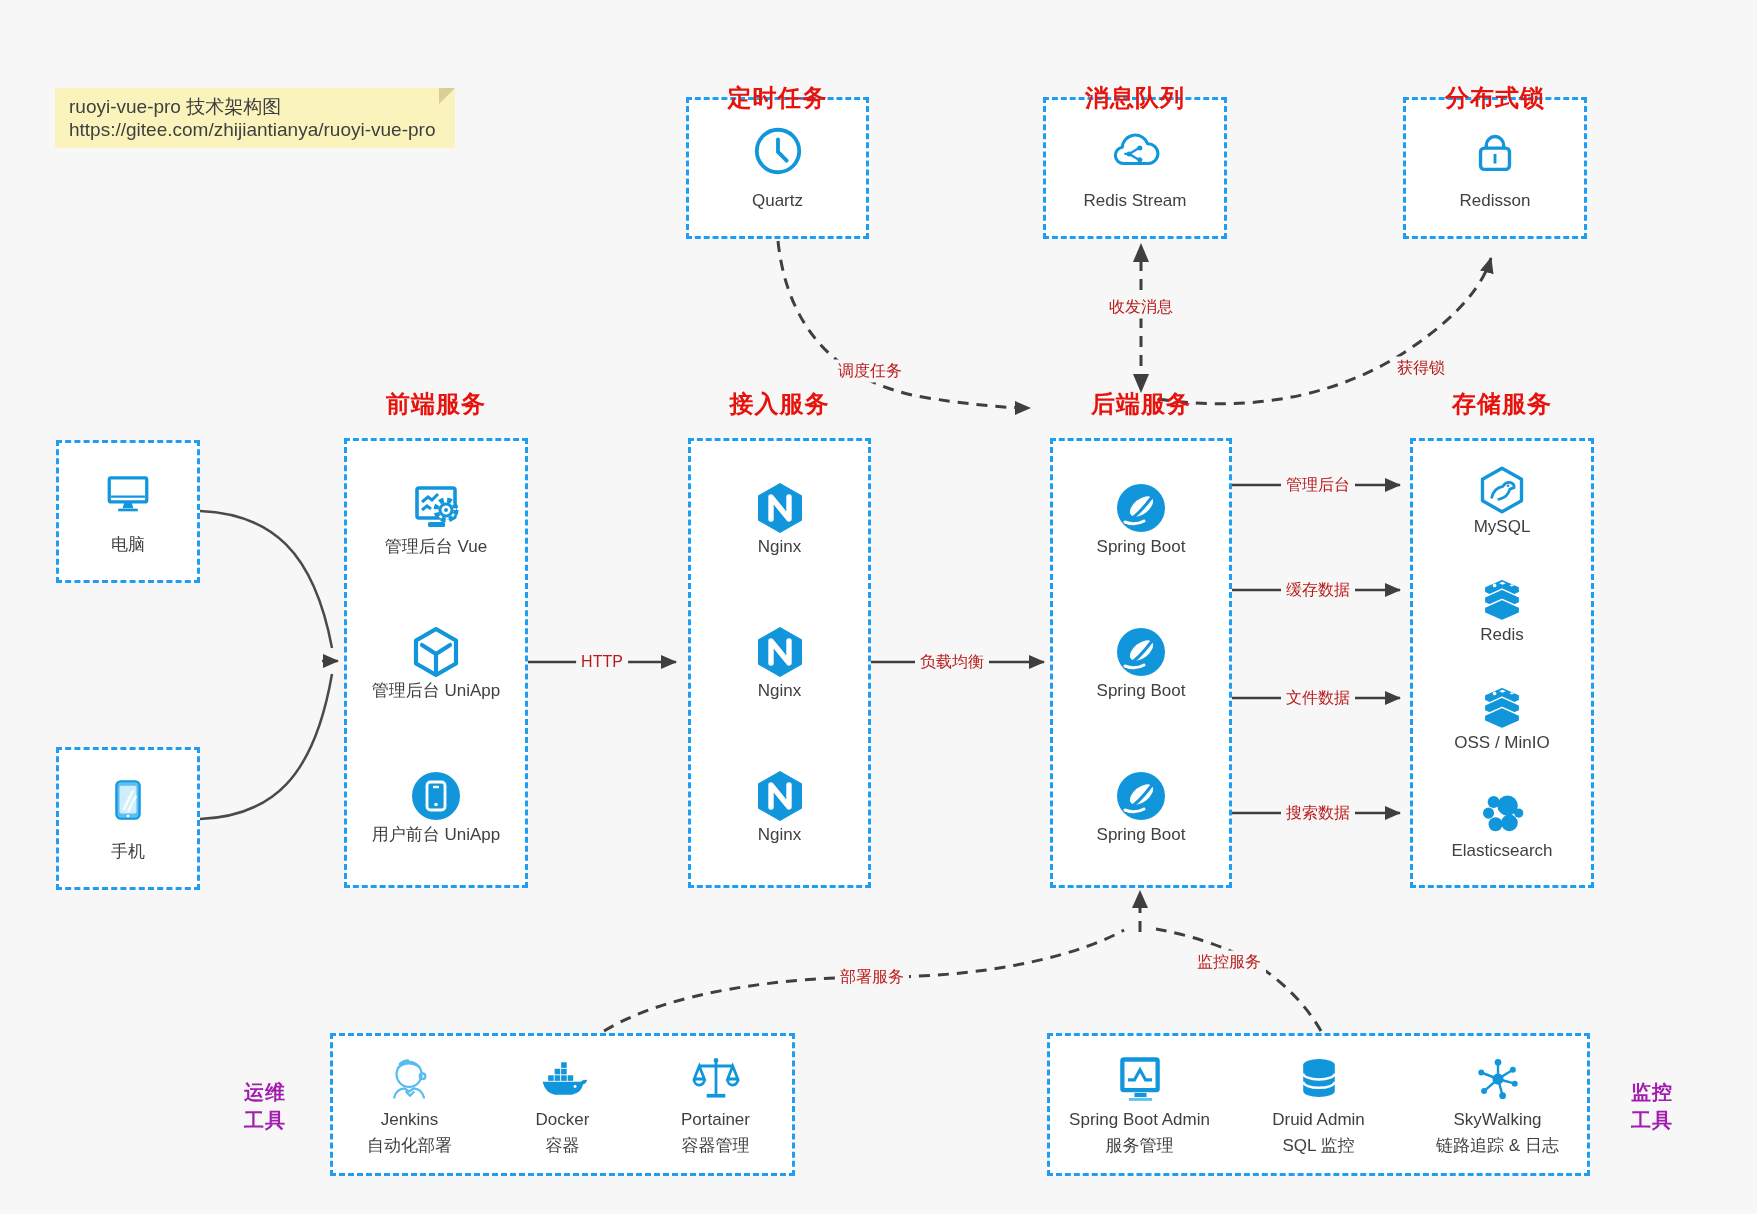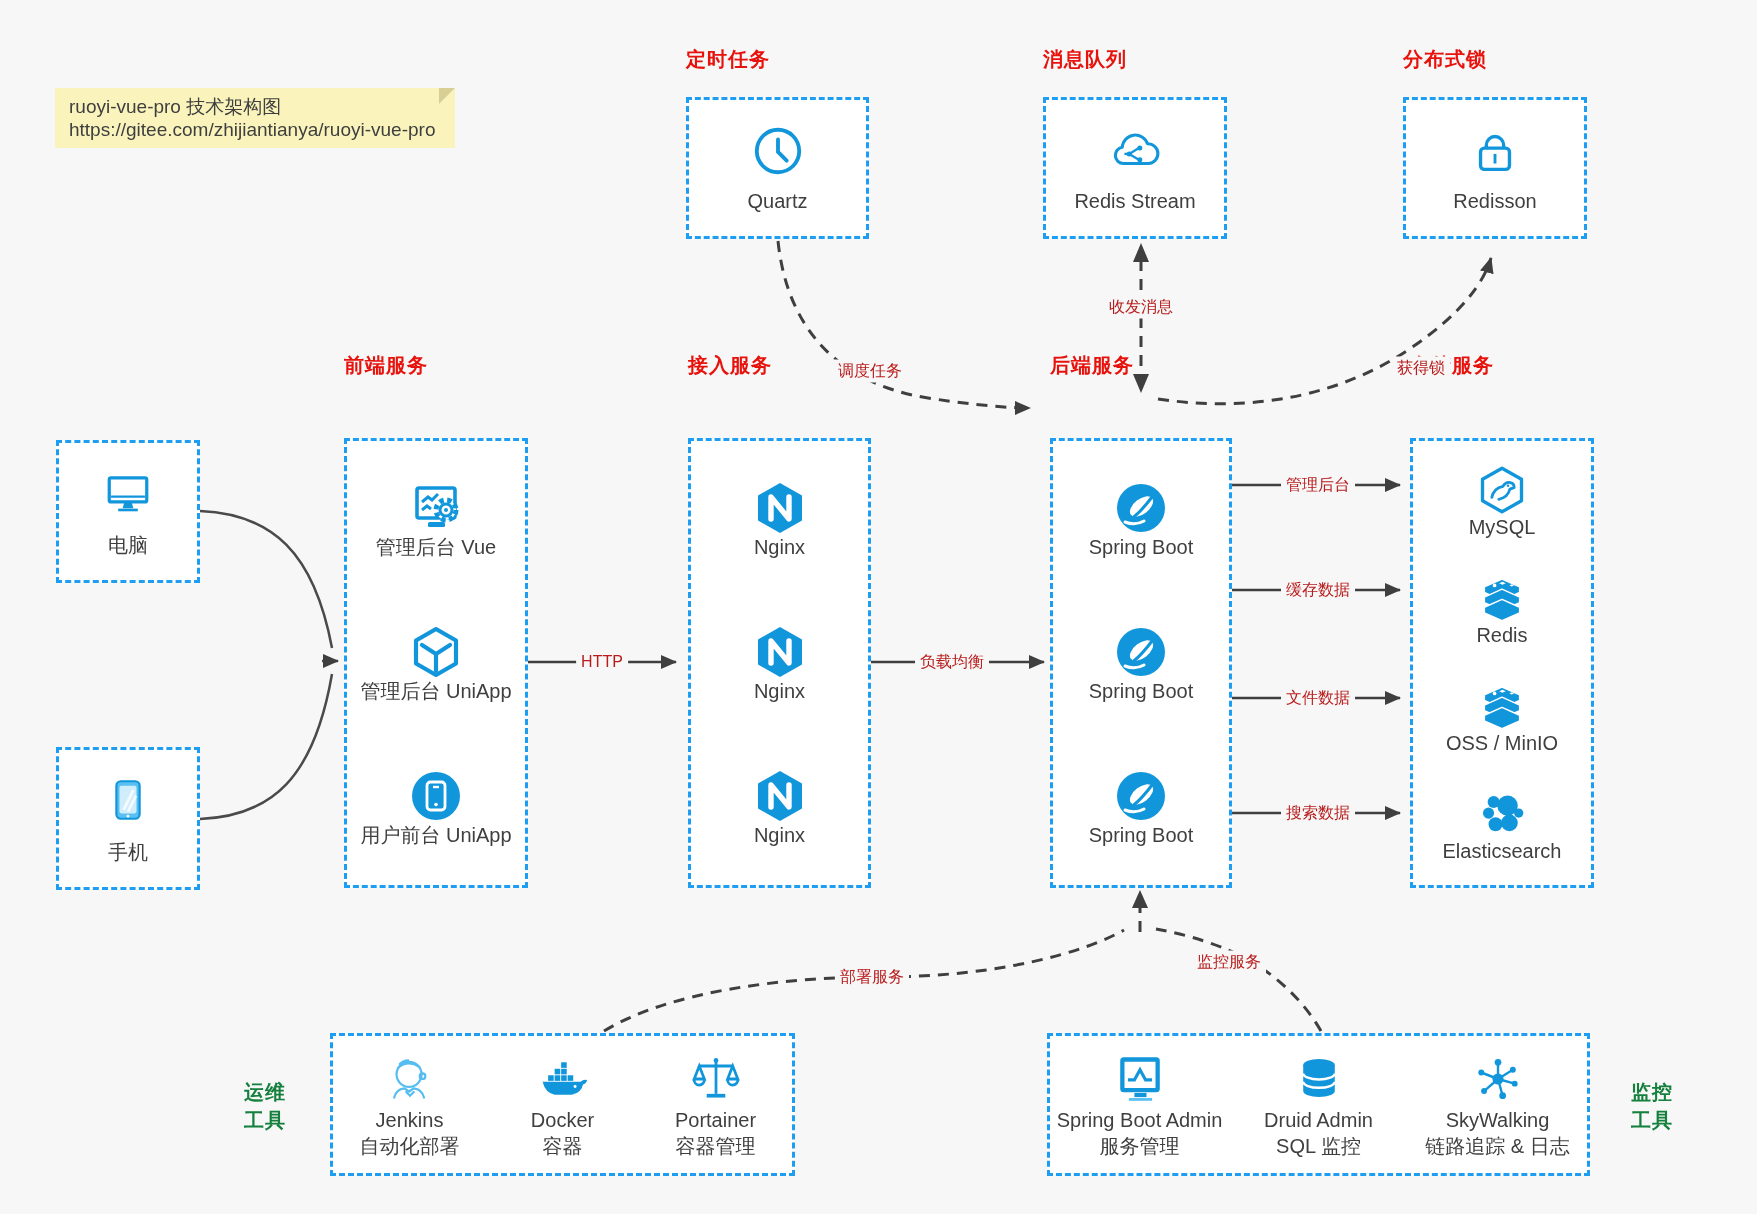--- a/index.html
+++ b/index.html
@@ -7,24 +7,24 @@
           font-family:"Liberation Sans","DejaVu Sans",sans-serif;color:#3f3f3f;}
   svg.layer{position:absolute;left:0;top:0;z-index:1;}
   .dbox{position:absolute;border:3px dashed #1e9ef2;background:#ffffff;box-sizing:border-box;
         display:flex;flex-direction:column;align-items:center;justify-content:center;z-index:2;}
   .top-box{gap:12px;}
   .client-box{gap:16px;}
   .col-box{justify-content:stretch;padding:6px 0;}
   .cell{flex:1;display:flex;flex-direction:column;align-items:center;justify-content:center;}
   .row-box{flex-direction:row;justify-content:space-around;align-items:center;}
   .bcell{display:flex;flex-direction:column;align-items:center;justify-content:center;gap:4px;flex:1;}
-  .nlabel{font-size:20px;color:#3f3f3f;white-space:nowrap;line-height:22px;text-align:right;}
-  .gtitle{position:absolute;z-index:3;color:#e8120c;font-weight:bold;font-size:20px;text-align:left;
-          letter-spacing:1px;white-space:nowrap;}
-  .side-label{position:absolute;z-index:3;color:#15803d;font-weight:bold;font-size:20px;line-height:28px;
+  .nlabel{font-size:17px;color:#3f3f3f;white-space:nowrap;line-height:22px;text-align:right;}
+  .gtitle{position:absolute;z-index:3;color:#e8120c;font-weight:bold;font-size:24px;text-align:center;
+          letter-spacing:1px;white-space:nowrap;margin-top:36px;}
+  .side-label{position:absolute;z-index:3;color:#a21caf;font-weight:bold;font-size:20px;line-height:28px;
               text-align:center;letter-spacing:1px;}
   .edge-label{position:absolute;z-index:3;transform:translate(-50%,-50%);background:#f7f7f7;
               padding:1px 5px;font-size:16px;color:#b91c1c;white-space:nowrap;}
   .note{position:absolute;left:55px;top:88px;width:400px;height:60px;background:#faf4bc;z-index:3;
         padding:7px 14px;box-sizing:border-box;font-size:19px;line-height:23px;color:#3f3f3f;}
   .note .fold{position:absolute;right:0;top:0;width:0;height:0;
         border-left:16px solid #d9cf94;border-bottom:16px solid transparent;}
   .ic{display:inline-flex;align-items:center;justify-content:center;line-height:0;}
   .ic54 svg{width:54px;height:54px;} .ic56 svg{width:56px;height:56px;}
   .ic50 svg{width:52px;height:52px;} .ic48 svg{width:50px;height:50px;}

